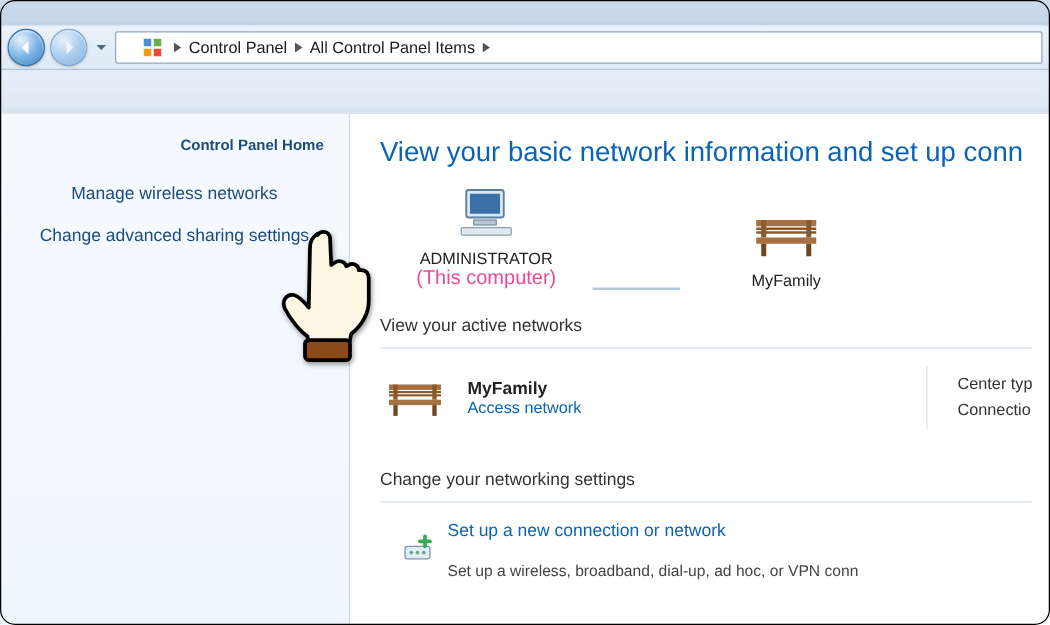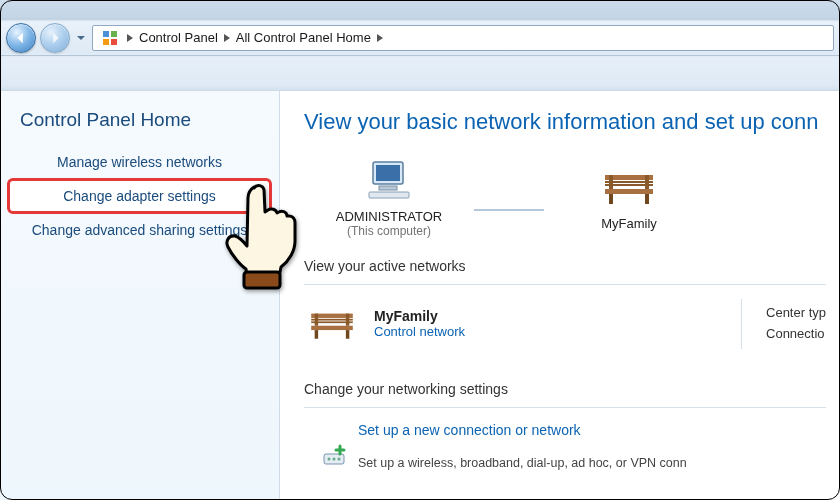--- a/index.html
+++ b/index.html
@@ -9,58 +9,58 @@
 .titlebar { height: 20px; background: linear-gradient(#c9d8e8, #bcd0e2); border-bottom: 1px solid #9fb4c9; filter: blur(1px); opacity: .7; }
 
 
 .navrow { height: 36px; background: linear-gradient(#eaf2fa, #dde9f5); border-bottom: 1px solid #9fb4c9; display: flex; align-items: center; padding: 0 6px; gap: 4px; }
 .nav-btn { width: 30px; height: 30px; border-radius: 50%; background: radial-gradient(circle at 35% 30%, #e8f4ff 0%, #7db4e6 50%, #3b7fbf 100%); border: 1px solid #3a6fa2; display: flex; align-items: center; justify-content: center; box-shadow: inset 0 1px 2px rgba(255,255,255,.7), 0 1px 2px rgba(0,0,0,.25); cursor: pointer; }
 .nav-btn.fwd { opacity: .55; }
 .nav-btn svg { fill: #fff; }
 .crumb-dd { width: 14px; height: 30px; display: flex; align-items: center; justify-content: center; }
 .crumb-dd svg { fill: #4a6a8a; }
 
-.address { flex: 1; height: 26px; background: #fff; border: 1px solid #8fa9c2; border-radius: 2px; display: flex; align-items: center; padding: 0 8px; gap: 2px; font-size: 13px; color: #1a1a1a; overflow: hidden; }
+.address { flex: 1; height: 26px; background: #fff; border: 1px solid #8fa9c2; border-radius: 2px; display: flex; align-items: center; padding: 0 20px; gap: 2px; font-size: 13px; color: #1a1a1a; overflow: hidden; }
 .addr-icon { width: 18px; height: 18px; display: flex; align-items: center; justify-content: center; margin-right: 4px; }
 .addr-icon svg { width: 16px; height: 16px; }
 .addr-seg { padding: 0 2px; cursor: pointer; white-space: nowrap; }
 .addr-arrow { width: 10px; display: flex; align-items: center; justify-content: center; color: #555; }
 .addr-arrow svg { fill: #555; }
 
 .toolbar-blur { height: 34px; background: linear-gradient(#f2f8ff, #e3edf7); border-bottom: 1px solid #a6bcd2; filter: blur(2px); opacity: .6; }
 
 
 .content { position: absolute; top: 90px; left: 0; right: 0; bottom: 0; display: flex; background: #fff; border-top: 1px solid #cfd9e3; }
 
 .sidebar { width: 280px; background: linear-gradient(#f5fafe, #eef7fd); border-right: 1px solid #d0dce8; padding: 18px 20px; }
-.sidebar-home { font-size: 19px; color: #1a4b7c; font-weight: 400; margin-bottom: 22px; }
+.sidebar-home { font-size: 12px; color: #1a4b7c; font-weight: 700; margin-bottom: 22px; text-align: right; }
 .sidebar-link { display: block; font-size: 14px; color: #1a4b7c; margin-bottom: 16px; cursor: pointer; line-height: 1.3; text-align: center; }
 .sidebar-link.highlighted { border: 3px solid #e53838; border-radius: 6px; padding: 6px 10px; margin: -9px -13px 7px -13px; background: #fff; }
 
 .main { flex: 1; padding: 18px 14px 12px 24px; overflow: hidden; }
-.page-title { font-size: 22px; color: #0b63b3; font-weight: 400; margin-bottom: 18px; white-space: nowrap; }
-
-.network-icons { display: flex; align-items: center; gap: 0; margin-bottom: 0; }
+.page-title { font-size: 22px; color: #0b63b3; font-weight: 400; margin-bottom: 8px; white-space: nowrap; }
+
+.network-icons { display: flex; align-items: flex-end; gap: 0; margin-bottom: 0; }
 .net-node { width: 170px; text-align: center; font-size: 13px; color: #222; }
 .net-node .icon-wrap { height: 54px; display: flex; align-items: center; justify-content: center; }
 .net-label1 { margin-top: 2px; }
-.net-label2 { color: #737373; font-size: 12px; }
+.net-label2 { color: #ec4899; font-size: 16px; }
 .net-line { flex: 0 0 70px; height: 2px; background: #b5c8db; margin-top: 28px; }
 
 .section-label { font-size: 14px; color: #333; margin: 20px 0 10px 0; }
 .hr { height: 1px; background: #d6e0ea; margin: 4px 0 14px 0; }
 
 .active-row { display: flex; align-items: center; gap: 14px; }
 .bench-small { width: 56px; height: 40px; display: flex; align-items: center; justify-content: center; }
 .active-meta .name { font-size: 14px; font-weight: 600; color: #222; }
 .active-meta .type { font-size: 13px; color: #0b63b3; cursor: pointer; }
 .active-side { margin-left: auto; border-left: 1px solid #d6e0ea; padding: 4px 0 4px 24px; font-size: 13px; color: #333; line-height: 1.6; white-space: nowrap; }
 
 .change-settings { margin-top: 32px; }
-.wizard-row { display: flex; align-items: flex-end; gap: 10px; margin-top: 10px; padding-left: 18px; }
+.wizard-row { display: flex; align-items: center; gap: 10px; margin-top: 10px; padding-left: 18px; }
 .wizard-icon { width: 26px; height: 26px; display: flex; align-items: center; justify-content: center; }
 .wizard-text .link { font-size: 14px; color: #0b63b3; cursor: pointer; }
 .wizard-text .desc { font-size: 12.5px; color: #444; margin-top: 18px; }
 
 
 .hand-cursor { position: absolute; top: 180px; left: 220px; width: 90px; height: 110px; pointer-events: none; }
 .hand-cursor svg { width: 100%; height: 100%; filter: drop-shadow(1px 2px 2px rgba(0,0,0,.4)); }
 
 
 .frame { position: absolute; inset: 0; border: 1px solid #000; border-radius: 12px; pointer-events: none; }
@@ -100,37 +100,36 @@
         <svg width="6" height="8" viewBox="0 0 6 8">
           <path d="M0 0l6 4-6 4z"></path>
         </svg>
       </span>
     <span class="addr-seg">Control Panel</span>
     <span class="addr-arrow">
         <svg width="6" height="8" viewBox="0 0 6 8">
           <path d="M0 0l6 4-6 4z"></path>
         </svg>
       </span>
-    <span class="addr-seg">All Control Panel Home</span>
+    <span class="addr-seg">All Control Panel Items</span>
     <span class="addr-arrow">
         <svg width="6" height="8" viewBox="0 0 6 8">
           <path d="M0 0l6 4-6 4z"></path>
         </svg>
       </span>
   </div>
 </div>
 
 <div class="toolbar-blur"></div>
 
 <div class="content">
 
   <div class="sidebar">
     <div class="sidebar-home">Control Panel Home</div>
     <a class="sidebar-link">Manage wireless networks</a>
-    <a class="sidebar-link highlighted">Change adapter settings</a>
     <a class="sidebar-link">Change advanced sharing settings</a>
   </div>
 
   <div class="main">
     <div class="page-title">View your basic network information and set up conn</div>
 
     <div class="network-icons">
       <div class="net-node">
         <div class="icon-wrap">
           <svg width="48" height="44" viewBox="0 0 48 44">
@@ -172,21 +171,21 @@
           <rect x="6" y="17" width="48" height="2" fill="#8b5a2b"></rect>
           <rect x="6" y="22" width="48" height="5" fill="#a87040"></rect>
           <rect x="10" y="27" width="4" height="10" fill="#704820"></rect>
           <rect x="46" y="27" width="4" height="10" fill="#704820"></rect>
           <rect x="10" y="8" width="4" height="14" fill="#8b5a2b"></rect>
           <rect x="46" y="8" width="4" height="14" fill="#8b5a2b"></rect>
         </svg>
       </div>
       <div class="active-meta">
         <div class="name">MyFamily</div>
-        <div class="type">Control network</div>
+        <div class="type">Access network</div>
       </div>
       <div class="active-side">
         <div>Center typ</div>
         <div>Connectio</div>
       </div>
     </div>
 
     <div class="change-settings">
       <div class="section-label">Change your networking settings</div>
       <div class="hr"></div>

